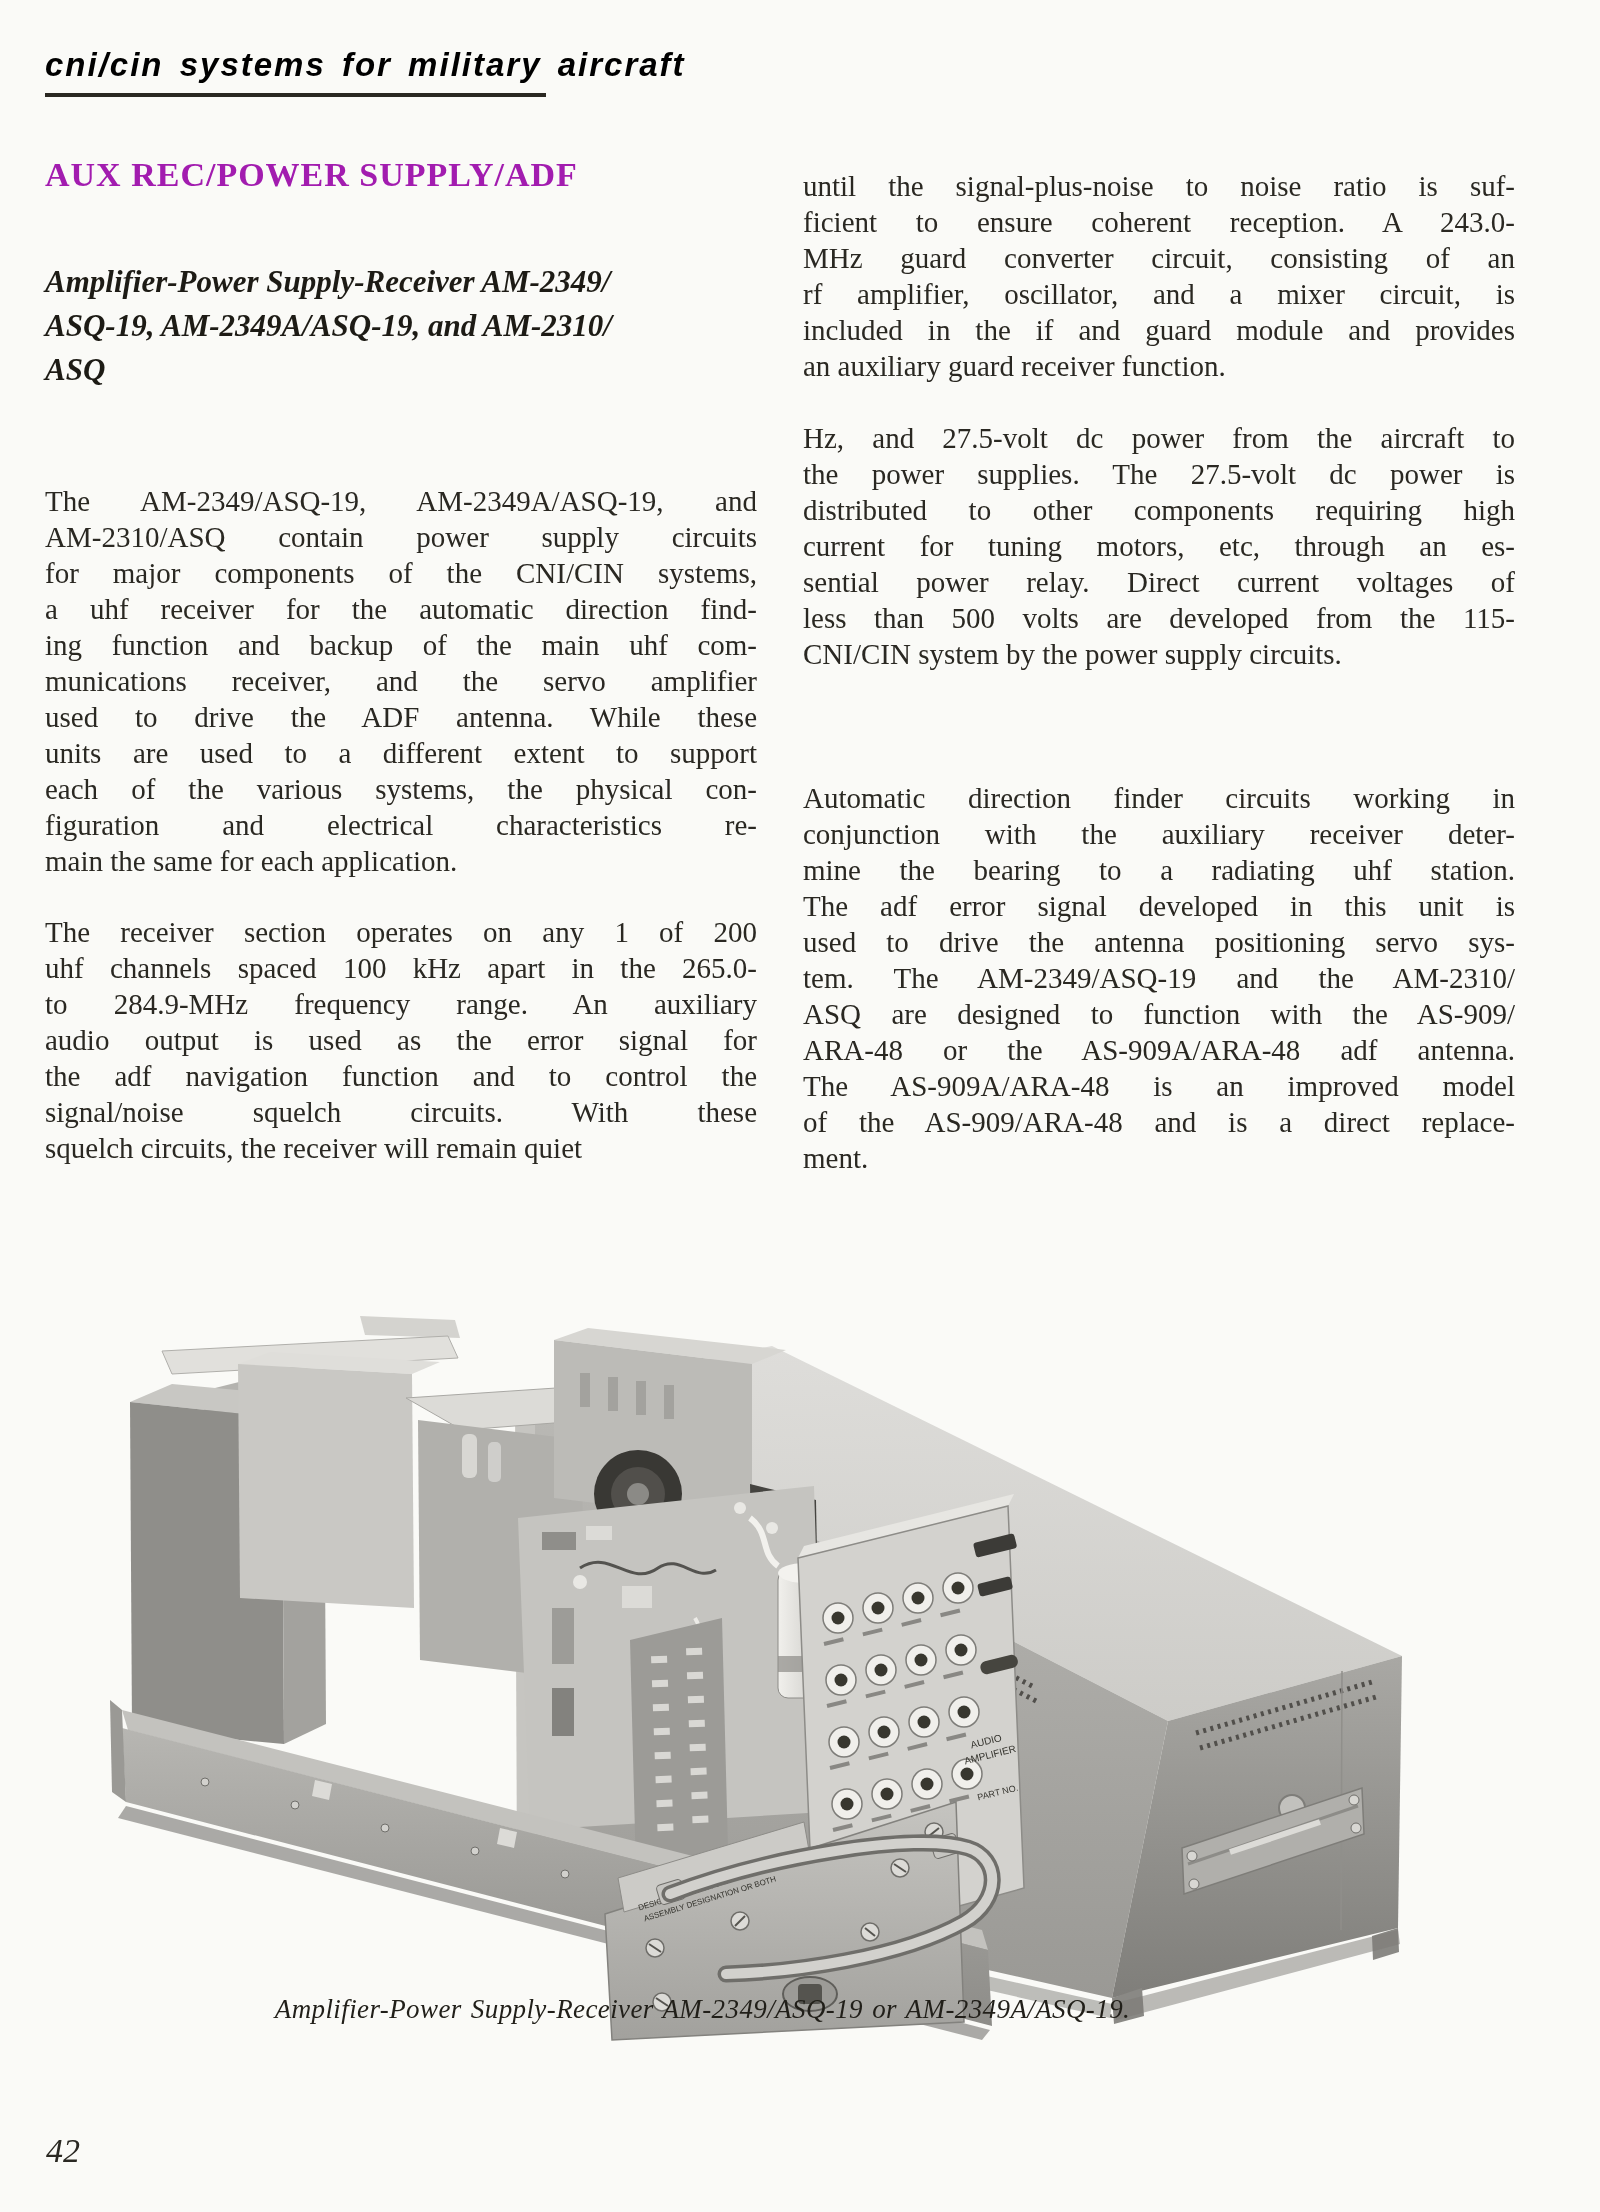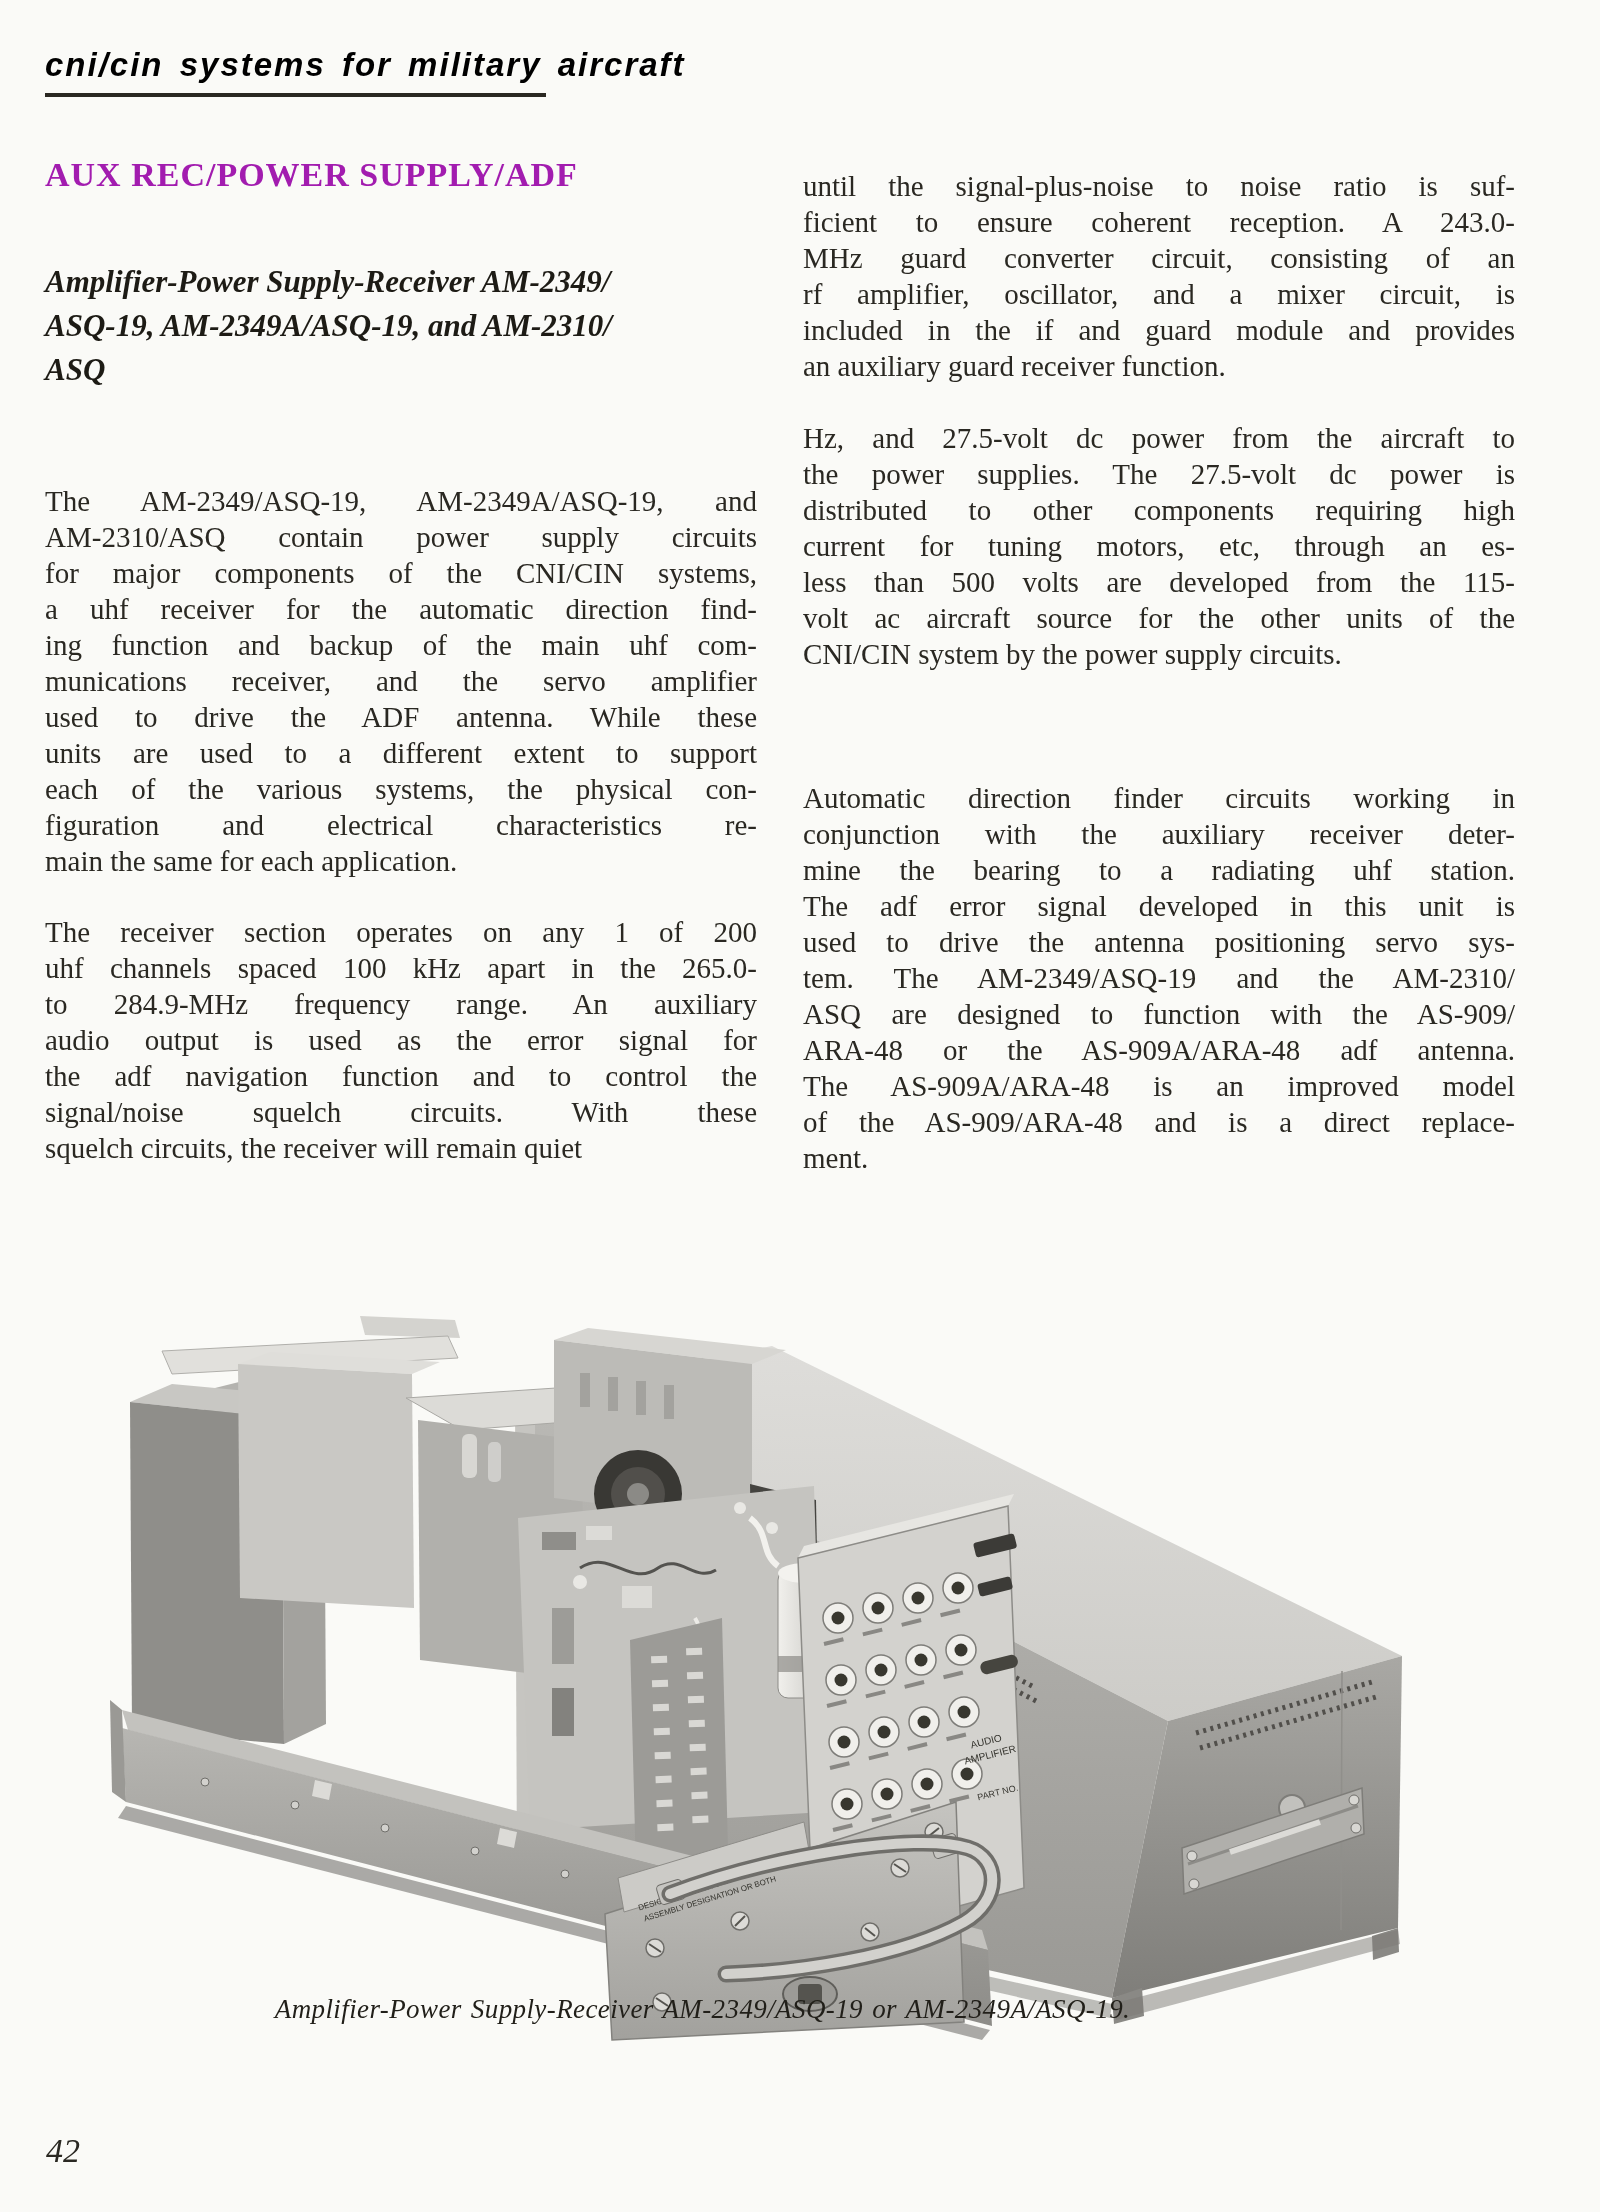--- a/index.html
+++ b/index.html
@@ -102,22 +102,22 @@
     <div class="jline">MHz guard converter circuit, consisting of an</div>
     <div class="jline">rf amplifier, oscillator, and a mixer circuit, is</div>
     <div class="jline">included in the if and guard module and provides</div>
     <div class="jline jline-last">an auxiliary guard receiver function.</div>
   </div>
 <div class="abs bodyblock" id="right-p2">
     <div class="jline">Hz, and 27.5-volt dc power from the aircraft to</div>
     <div class="jline">the power supplies.  The 27.5-volt dc power is</div>
     <div class="jline">distributed to other components requiring high</div>
     <div class="jline">current for tuning motors, etc, through an es-</div>
+    <div class="jline">sential power relay.  Direct current voltages of</div>
     <div class="jline">less than 500 volts are developed from the 115-</div>
-    <div class="jline">volt ac aircraft source for the other units of the</div>
     <div class="jline jline-last">CNI/CIN system by the power supply circuits.</div>
   </div>
 <div class="abs bodyblock" id="right-p3">
     <div class="jline">Automatic direction finder circuits working in</div>
     <div class="jline">conjunction with the auxiliary receiver deter-</div>
     <div class="jline">mine the bearing to a radiating uhf station.</div>
     <div class="jline">The adf error signal developed in this unit is</div>
     <div class="jline">used to drive the antenna positioning servo sys-</div>
     <div class="jline">tem.   The AM-2349/ASQ-19 and the AM-2310/</div>
     <div class="jline">ASQ are designed to function with the AS-909/</div>

